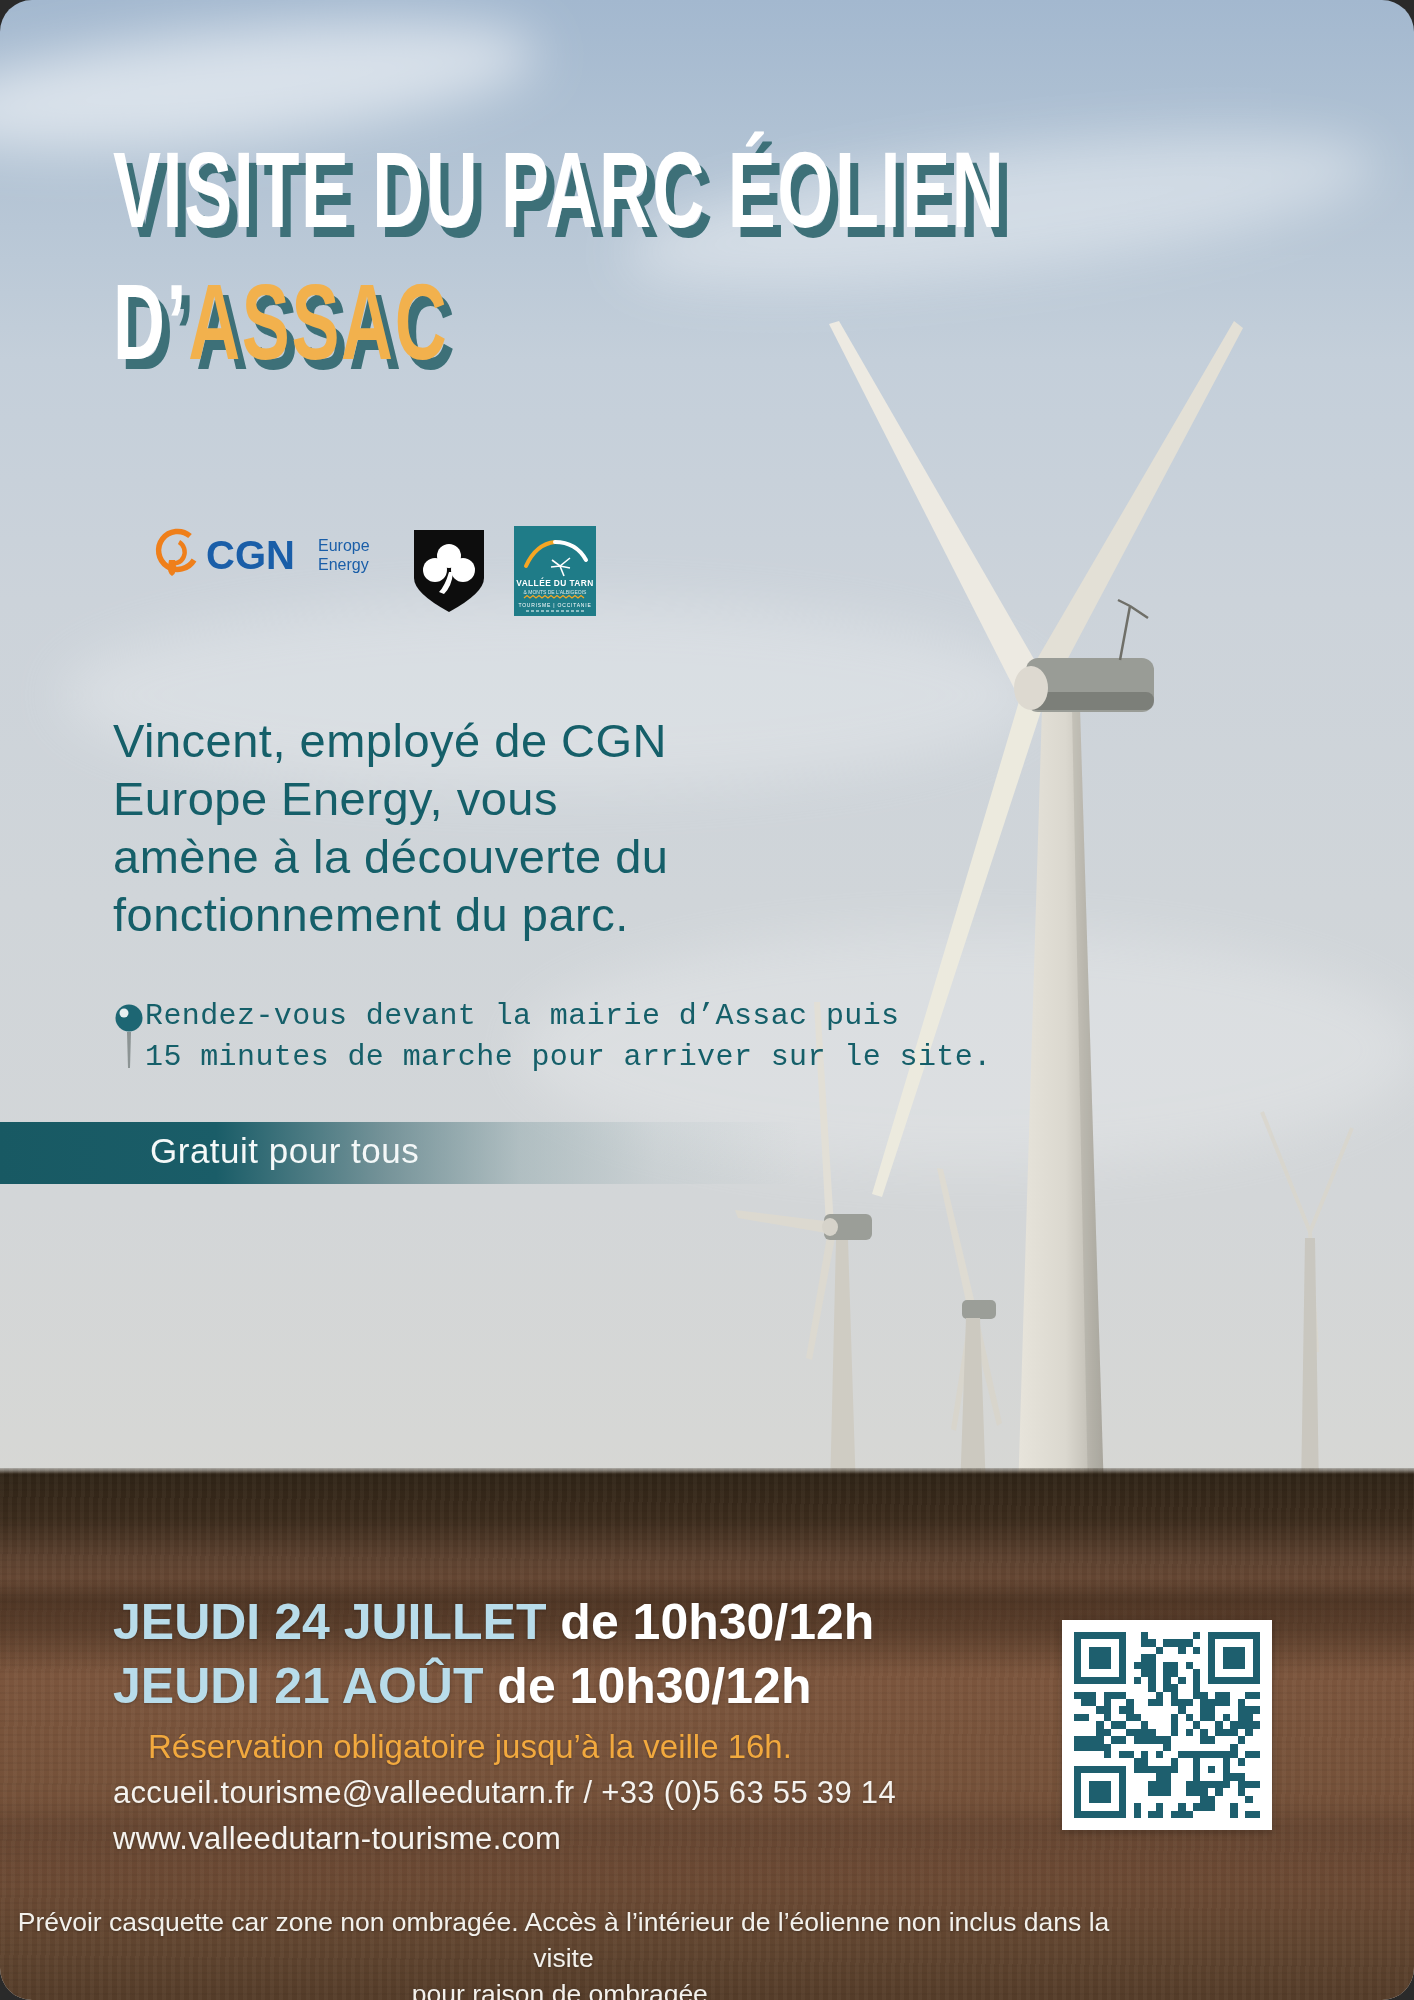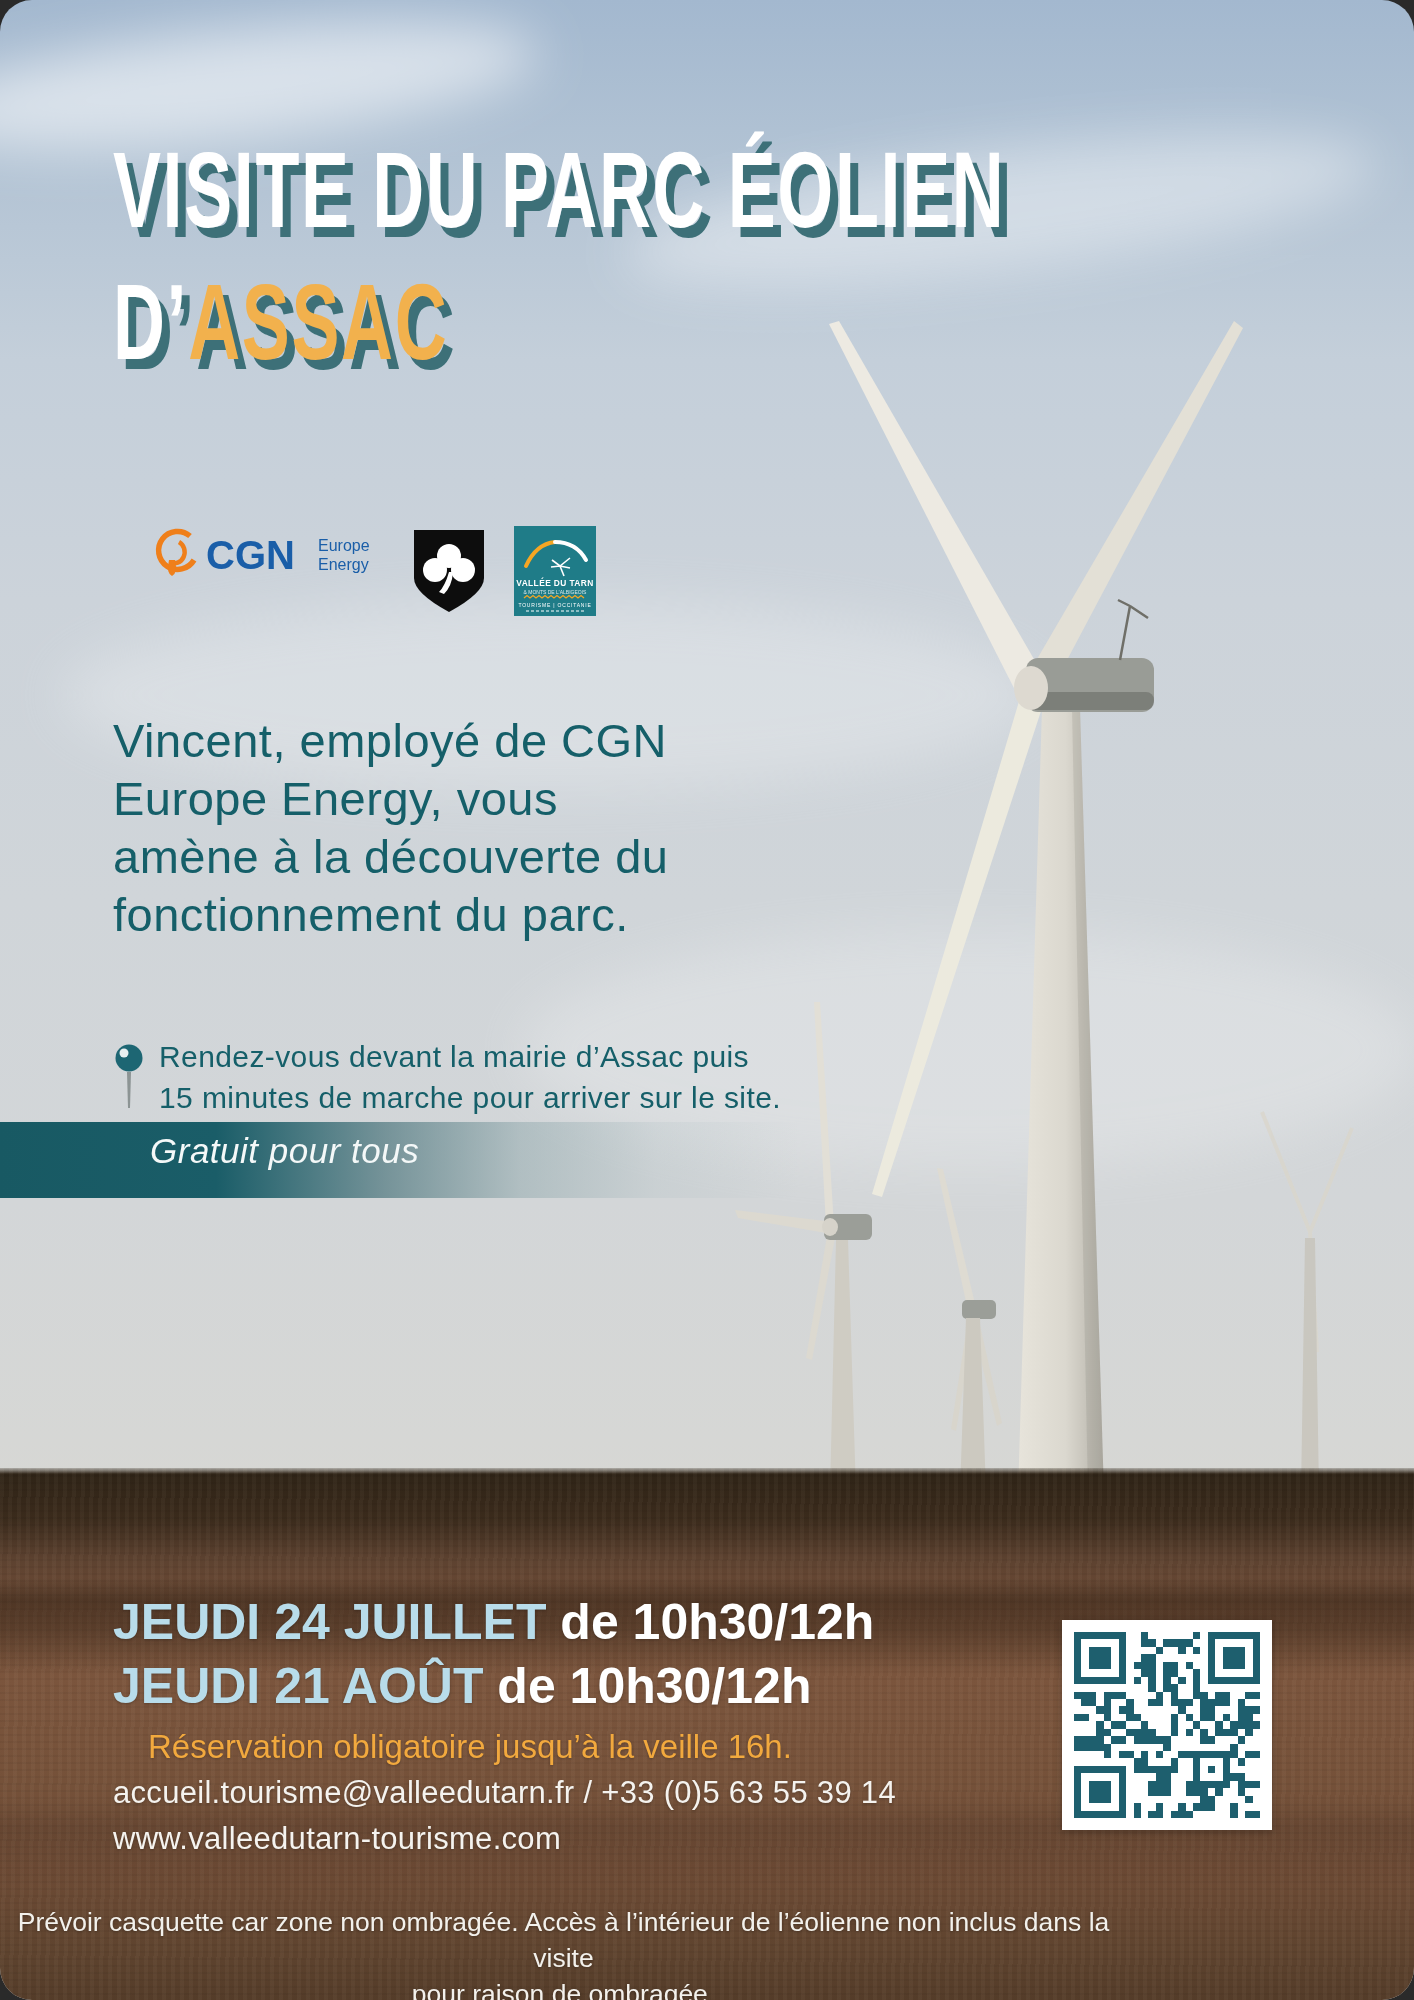--- a/index.html
+++ b/index.html
@@ -28,25 +28,25 @@
   }
   .title-line{position:absolute;left:113px;font-weight:700;font-size:90px;line-height:1;
     letter-spacing:2px;color:#ffffff;transform:scale(.8,1.2);transform-origin:0 0;
     text-shadow:10px 8px 0 var(--title_shadow);white-space:nowrap;}
   .t1{top:136px;}
   .t2{top:268px;}
   .hl{color:var(--accent_orange);}
   .logos{position:absolute;left:148px;top:524px;display:flex;align-items:flex-start;gap:23px;}
   .intro{position:absolute;left:113px;top:712px;color:var(--teal);font-size:47px;line-height:58px;letter-spacing:.5px;}
   .intro span{display:block;}
-  .meeting{position:absolute;left:113px;top:1036px;display:flex;gap:14px;}
+  .meeting{position:absolute;left:113px;top:996px;display:flex;font-family:Liberation Mono, monospace;}
   .meeting-text{color:var(--teal);font-size:30px;line-height:41px;letter-spacing:.4px;}
   .meeting-text span{display:block;}
-  .banner{position:absolute;left:0;top:1122px;width:800px;height:76px;
-    background:linear-gradient(90deg,#185963 0%,#1a5d68 27%,rgba(54,102,110,.60) 48%,rgba(110,145,150,.34) 65%,rgba(150,175,180,.15) 82%,rgba(165,185,188,0) 100%);font-style:italic;}
+  .banner{position:absolute;left:0;top:1122px;width:800px;height:62px;
+    background:linear-gradient(90deg,#185963 0%,#1a5d68 27%,rgba(54,102,110,.60) 48%,rgba(110,145,150,.34) 65%,rgba(150,175,180,.15) 82%,rgba(165,185,188,0) 100%);}
   .banner span{display:block;padding-left:150px;line-height:58px;font-size:35px;color:#f4f8f8;letter-spacing:.5px;}
   .schedule{position:absolute;left:113px;top:1590px;text-shadow:0 1px 3px rgba(0,0,0,.25);}
   .date-row{font-weight:700;font-size:50px;line-height:64px;white-space:nowrap;}
   .date-row .d{color:var(--date_blue);}
   .date-row .t{color:#ffffff;}
   .resa{color:var(--reservation_orange);font-weight:400;font-size:33px;line-height:46px;margin-top:6px;margin-left:35px;}
   .contact,.website{color:#f5f3ef;font-size:31px;line-height:46px;letter-spacing:.3px;}
   .qr-box{position:absolute;left:1062px;top:1620px;width:210px;height:210px;background:#ffffff;
     box-sizing:border-box;padding:12px;box-shadow:0 2px 8px rgba(0,0,0,.25);}
   .footer{position:absolute;left:0;top:1904px;width:1127px;text-align:center;color:#f3f1ec;

